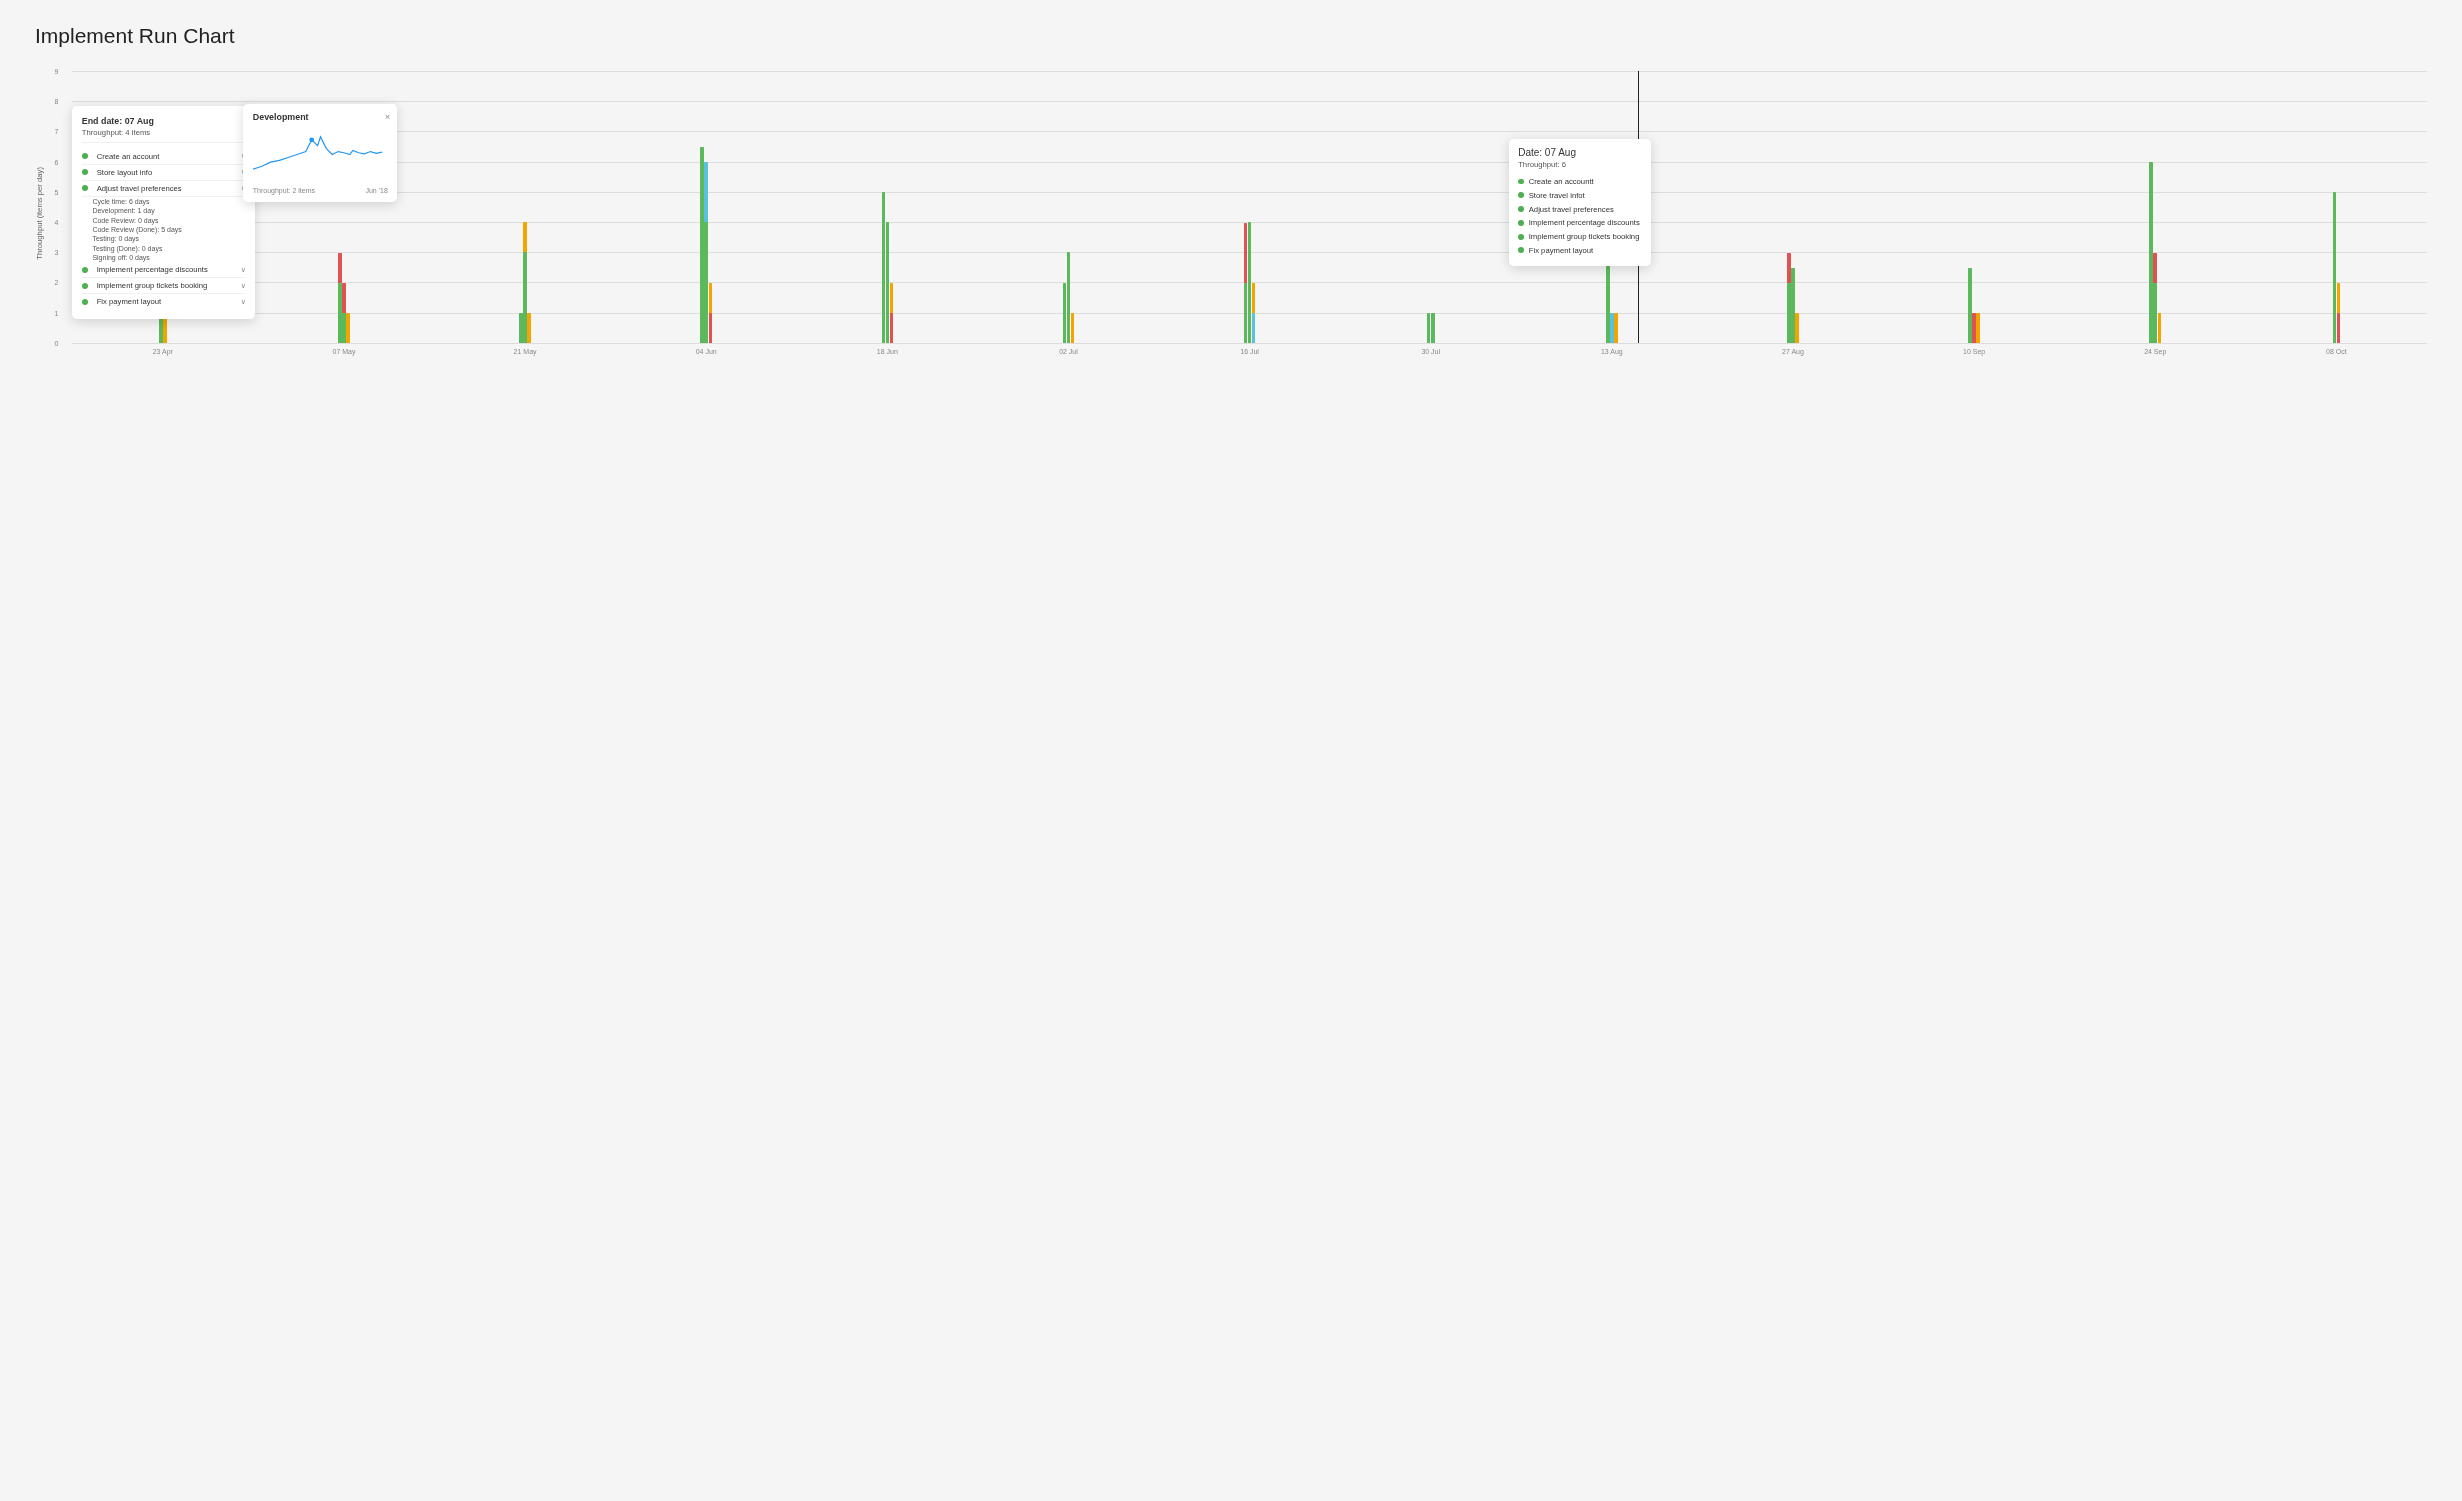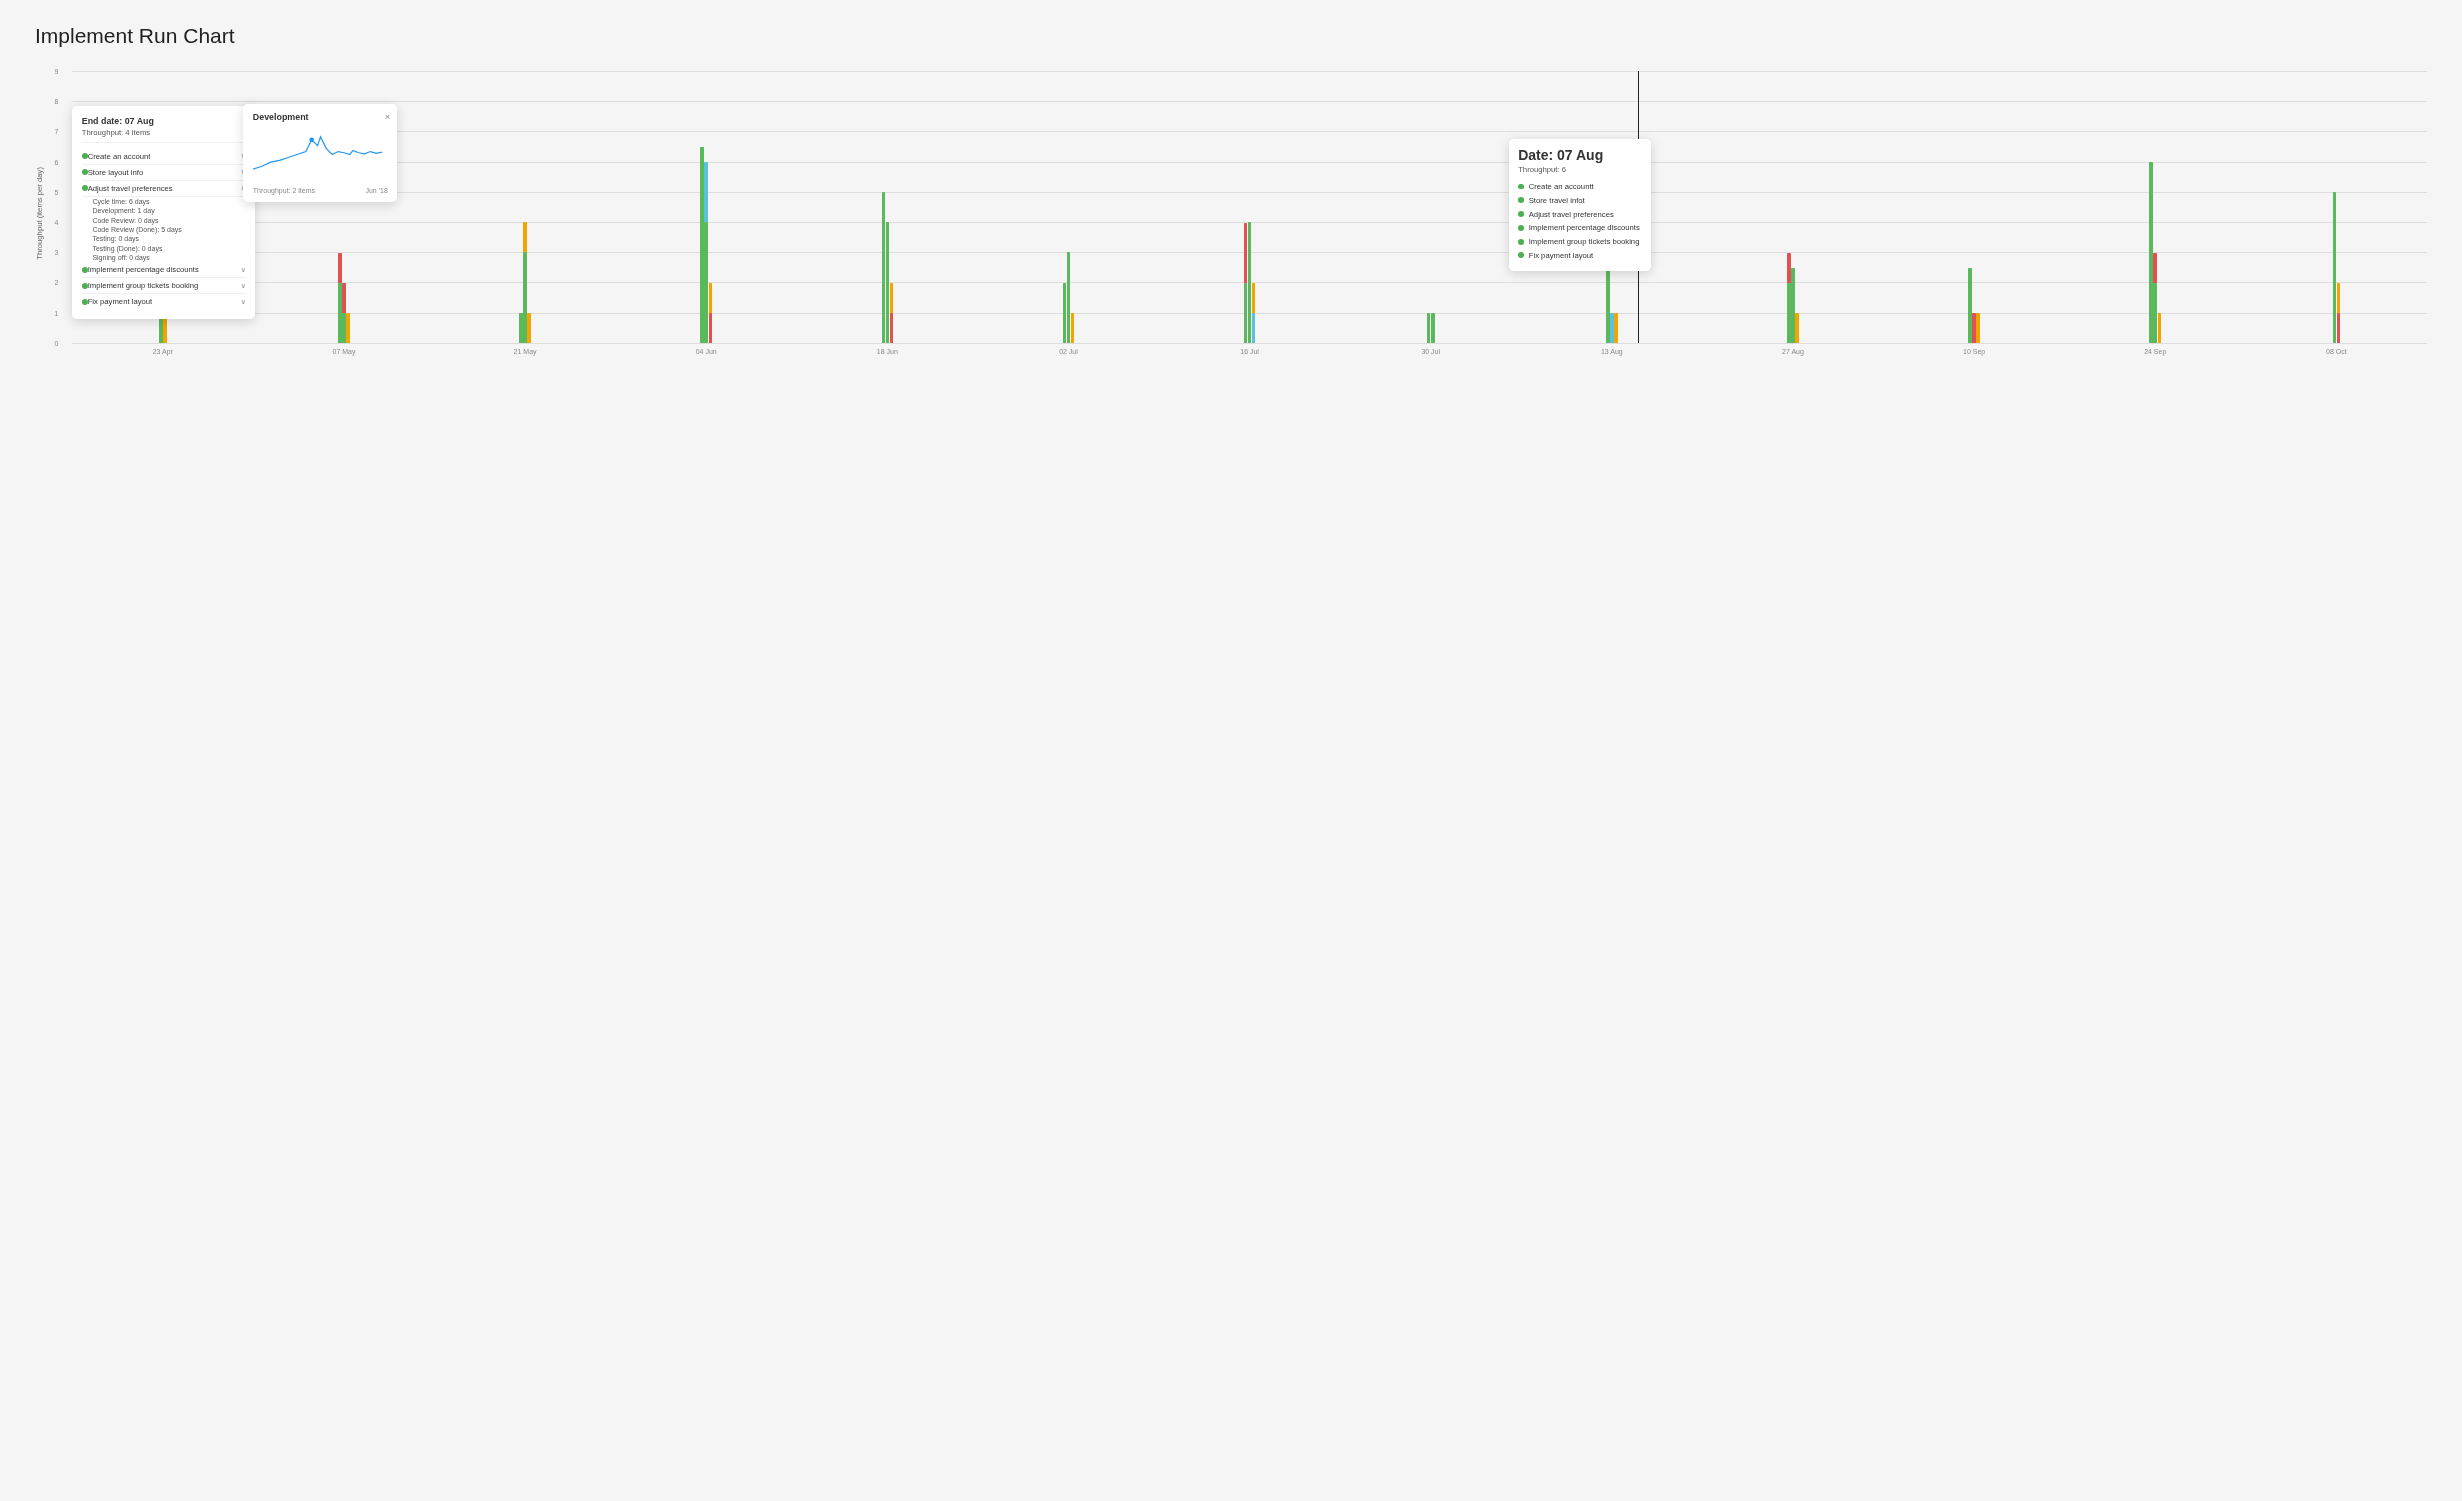--- a/index.html
+++ b/index.html
@@ -119,21 +119,21 @@
       border-bottom: 0.6px solid #eee;
       padding-bottom: 4.7px;
     }
     .popup-item {
       display: flex;
       align-items: center;
       padding: 3px 0;
       font-size: 7.7px;
       color: #333;
       border-bottom: 0.6px solid #f0f0f0;
-      gap: 0;
+      gap: 9px;
       cursor: pointer;
     }
     .popup-item:last-child { border-bottom: none; }
     .dot {
       width: 5.9px; height: 5.9px;
       border-radius: 50%;
       flex-shrink: 0;
     }
     .dot-green { background: #4CAF50; }
     .popup-item-label { flex: 1; }
@@ -174,21 +174,21 @@
     
     .date-popup {
       position: absolute;
       background: white;
       border-radius: 4.7px;
       box-shadow: 0 2.4px 11.8px rgba(0,0,0,0.15);
       padding: 8.3px 9.5px;
       z-index: 10;
       width: 142px;
     }
-    .date-popup-title { font-size: 14px; font-weight: 700; color: #333; margin-bottom: 1.2px; }
+    .date-popup-title { font-size: 10px; font-weight: 400; color: #333; margin-bottom: 1.2px; }
     .date-popup-sub { font-size: 7.7px; color: #555; margin-bottom: 5.9px; }
     .date-popup-item {
       display: flex;
       align-items: center;
       gap: 4.7px;
       padding: 2.4px 0;
       font-size: 7.7px;
       color: #333;
     }
     .vertical-line {

